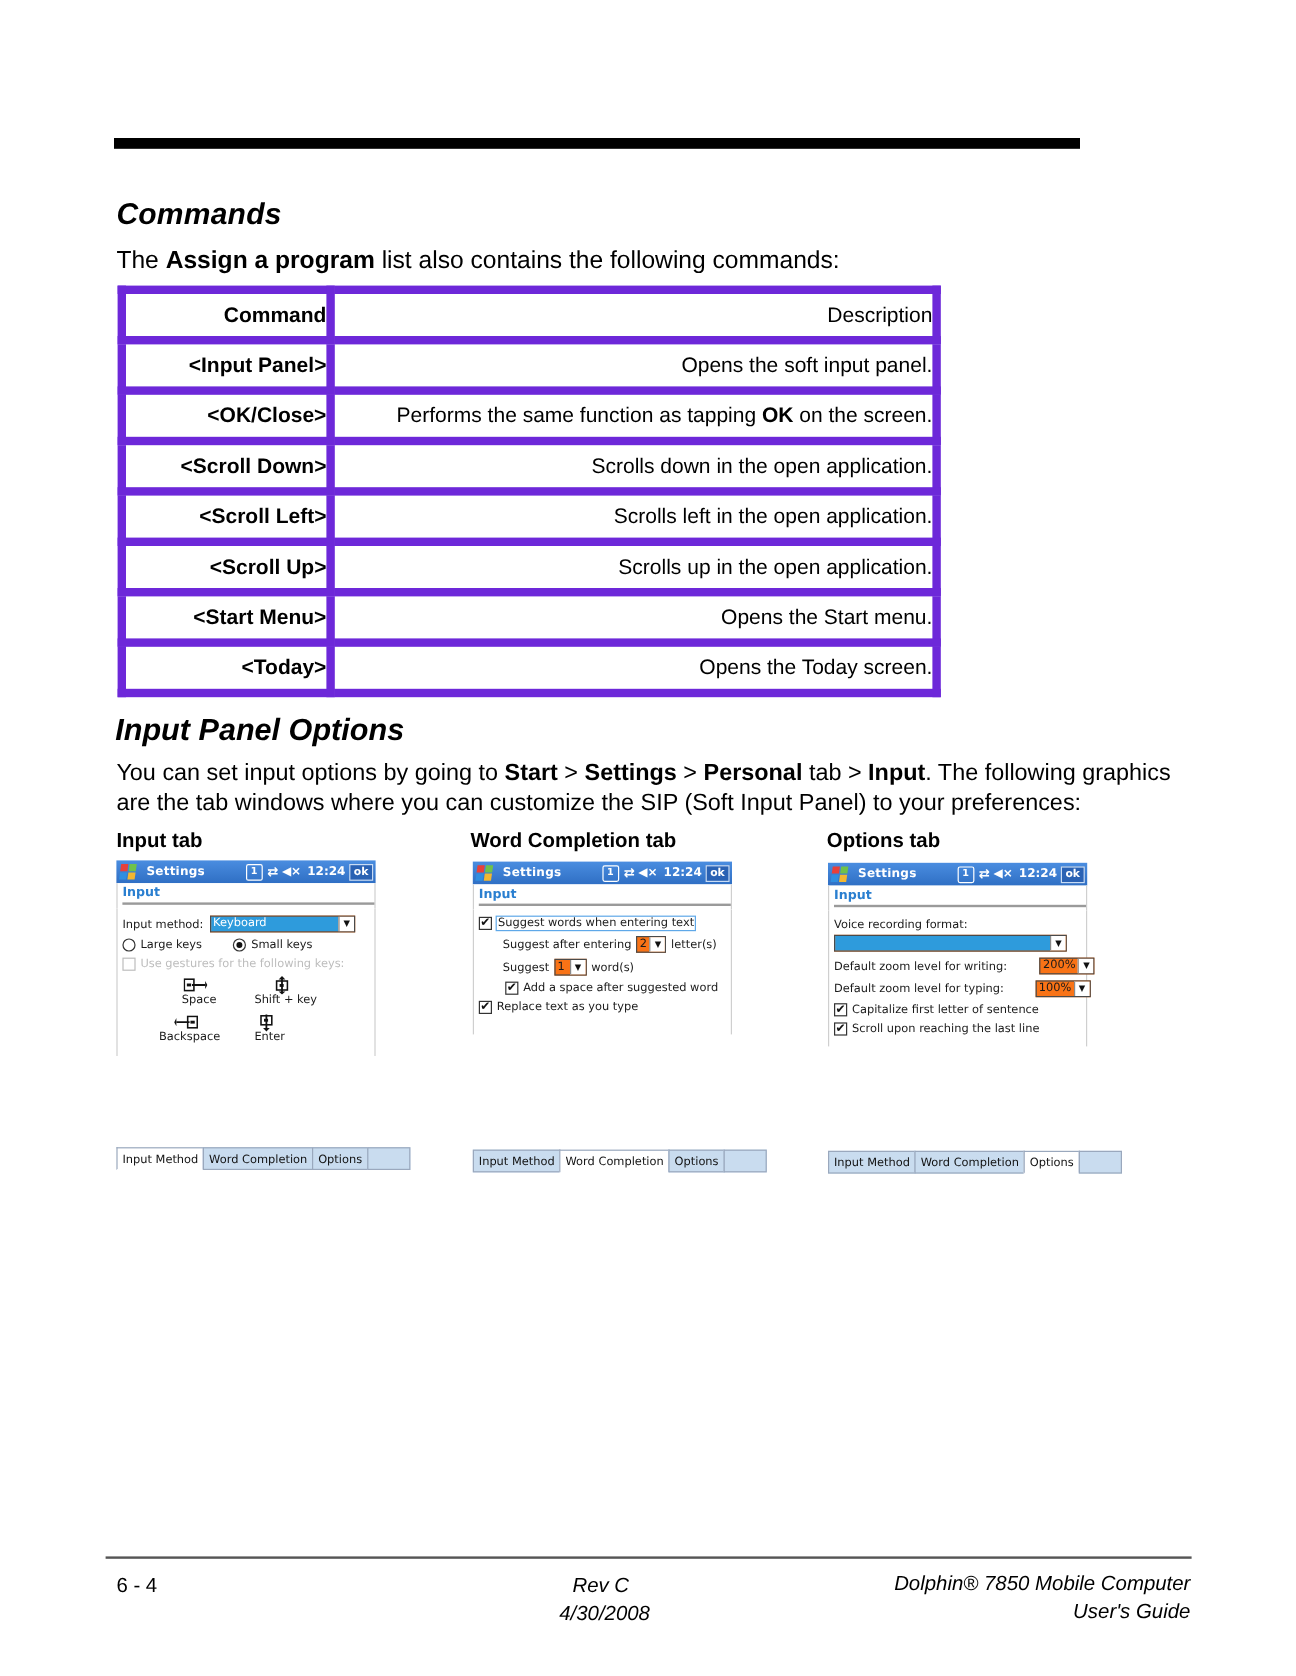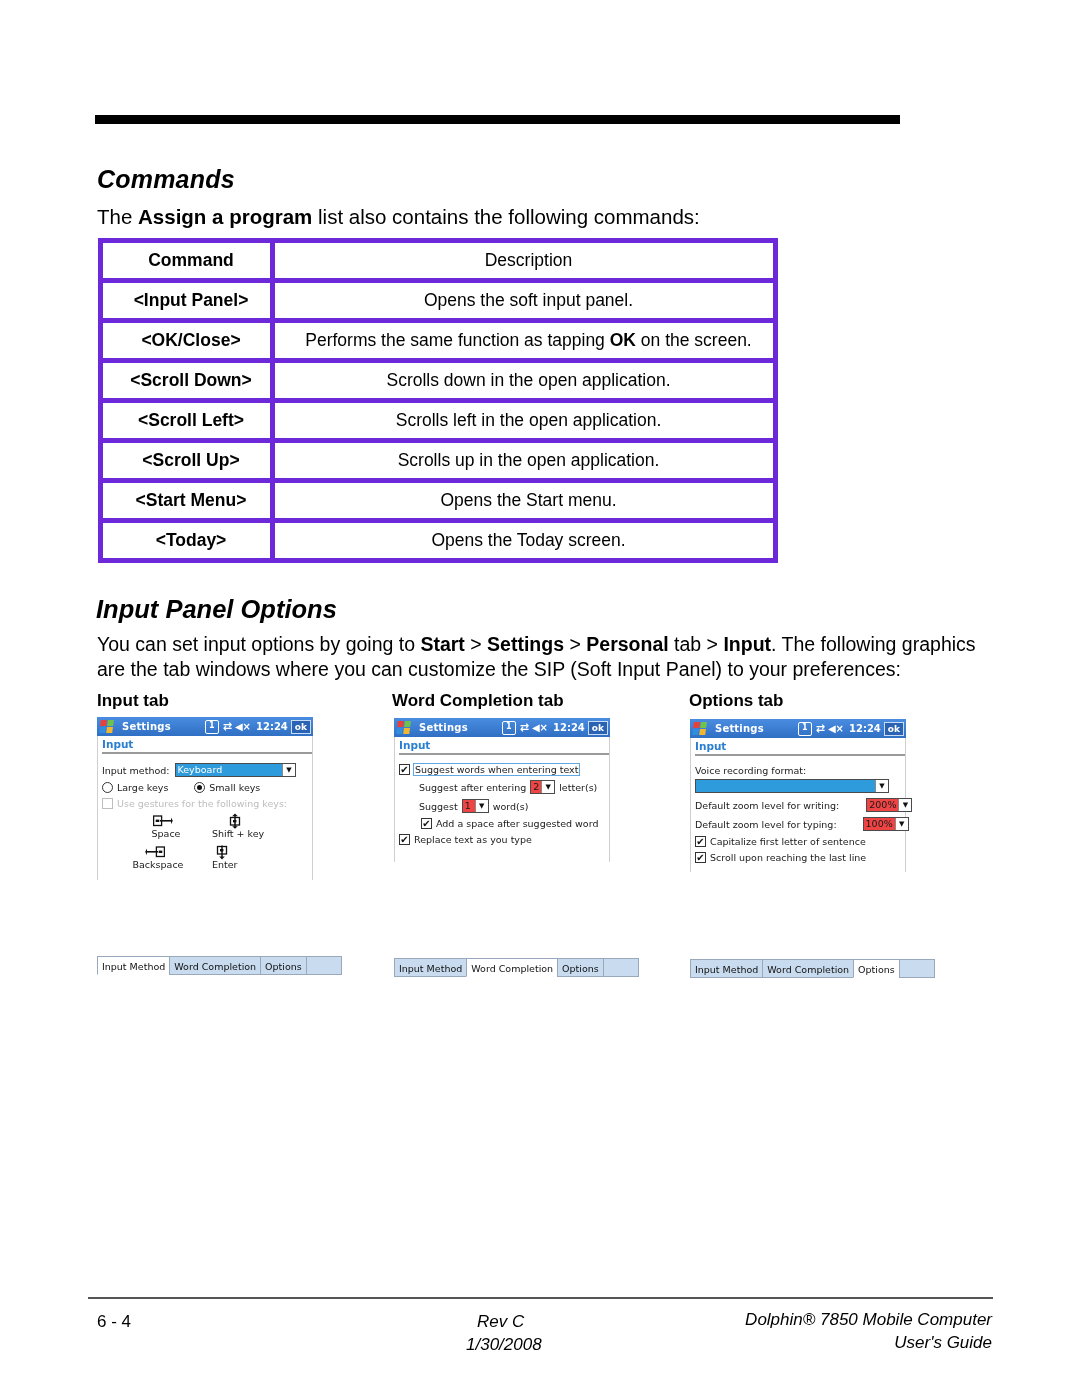--- a/index.html
+++ b/index.html
@@ -56,24 +56,24 @@
   
   .cmd-table {
     position: absolute;
     left: 98px;
     top: 238px;
     width: 648px;
     border-collapse: collapse;
     table-layout: fixed;
   }
   .cmd-table td, .cmd-table th {
-    border: 5px solid #6d28d9;
+    border: 7px solid #6d28d9;
     padding: 7px 0 7px 9px;
     font-size: 17.5px;
-    text-align: center;
+    text-align: right;
     vertical-align: middle;
     height: 20px;
   }
   .cmd-table .c-cmd { width: 158px; font-weight: bold; }
   .cmd-table .c-desc { width: 489px; font-weight: normal; }
   .cmd-table thead th { font-weight: bold; font-size: 17.5px; }
   .cmd-table .c-desc b { font-weight: bold; }
 
   
   .h-ipo {
@@ -191,21 +191,21 @@
 
   .row { display: flex; align-items: center; margin-bottom: 5px; }
   .row-label { font-size: 9.5px; white-space: nowrap; }
 
   
   .combo {
     display: inline-flex;
     align-items: stretch;
     border: 1px solid #4a4a4a;
     height: 14px;
-    background: #ef4444;
+    background: #f97316;
     box-sizing: border-box;
   }
   .combo .val {
     flex: 1 1 auto;
     font-size: 9.5px;
     line-height: 12px;
     padding: 0 2px;
     white-space: nowrap;
     overflow: hidden;
   }
@@ -566,15 +566,15 @@
 <div class="tabstrip ts-3">
   <div class="tab">Input Method</div>
   <div class="tab">Word Completion</div>
   <div class="tab active">Options</div>
   <div class="tab filler"></div>
 </div>
 
 <div class="page-rule-bottom"></div>
 <div class="f-page">6 - 4</div>
 <div class="f-rev">Rev C</div>
-<div class="f-date">1/30/2008</div>
+<div class="f-date">4/30/2008</div>
 <div class="f-prod">Dolphin® 7850 Mobile Computer</div>
 <div class="f-guide">User's Guide</div>
 
 </body></html>

